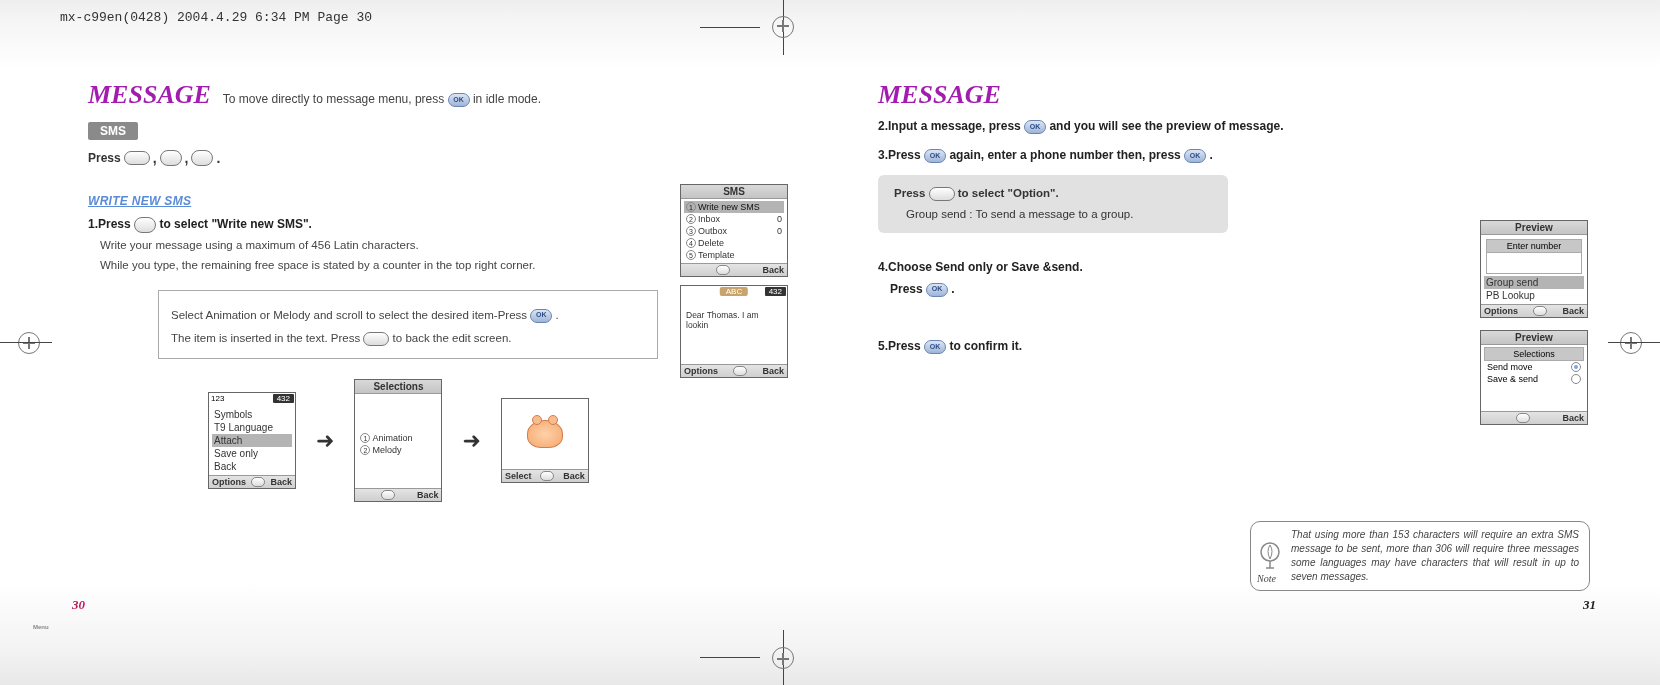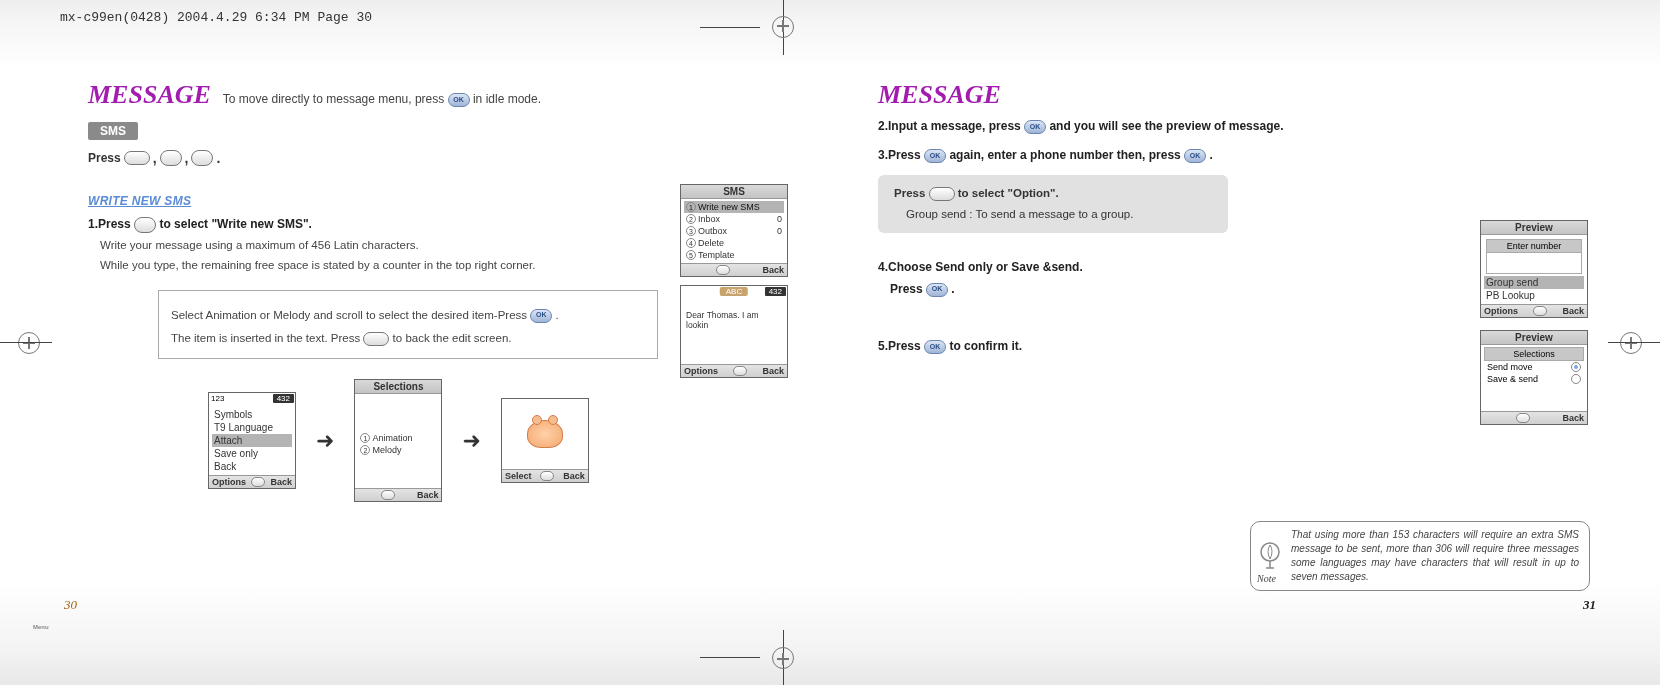--- a/index.html
+++ b/index.html
@@ -175,21 +175,21 @@
   .abc-chip {
     position:absolute; top:1px; left:50%; transform:translateX(-50%);
     background:#c8a46c; color:#fff;
     padding:0 6px; font-size:8px; border-radius:2px;
   }
   .msg-text { font-size:8.5px; color:#333; padding:2px; margin-top:20px; }
 
   .phone-side { position:absolute; top:124px; right:20px; width:110px; display:flex; flex-direction:column; gap:8px; }
   .phone-side-right { position:absolute; top:160px; right:30px; width:110px; display:flex; flex-direction:column; gap:12px; }
 
-  .page-num-left  { position:absolute; bottom:12px; left:24px;  font-size:13px; font-weight:normal; font-style:italic; color:#a16207; font-family:"Times New Roman",serif;}
+  .page-num-left  { position:absolute; bottom:12px; left:32px;  font-size:13px; font-weight:bold; font-style:italic; color:#be185d; font-family:"Times New Roman",serif;}
   .page-num-right { position:absolute; bottom:12px; right:24px; font-size:13px; font-weight:bold; font-style:italic; color:#222; font-family:"Times New Roman",serif;}
 
   .gray-box {
     background:#e1e1e1;
     border-radius:6px;
     padding:10px 16px;
     font-size:11.5px;
     color:#333;
     width:350px;
     margin-top:10px;

